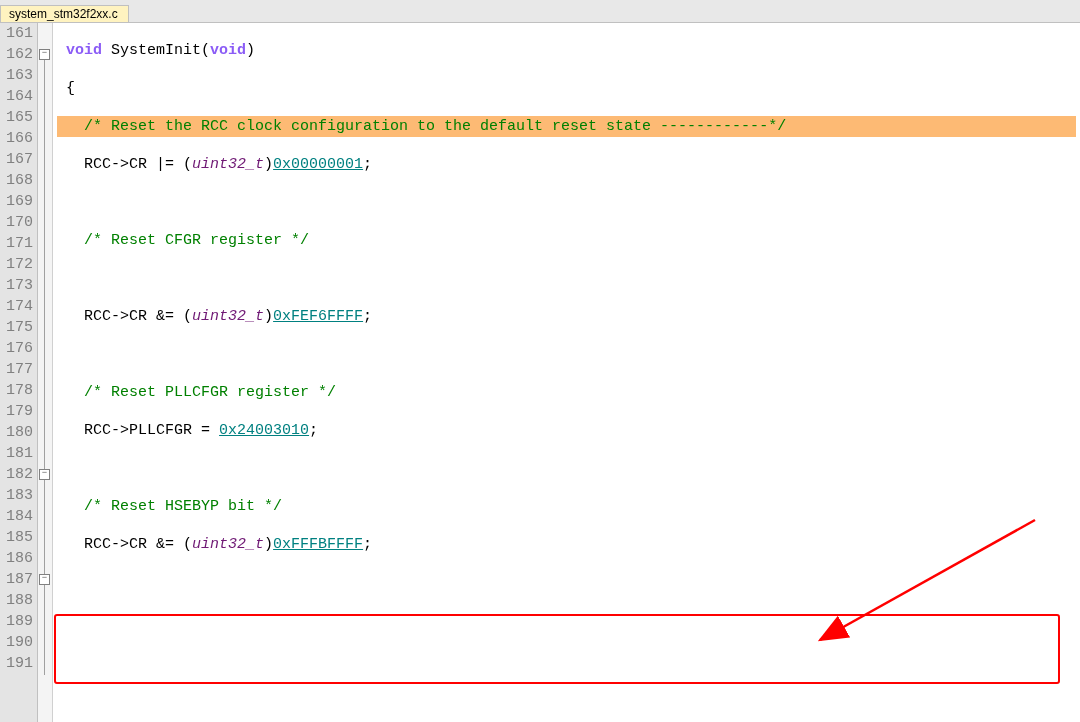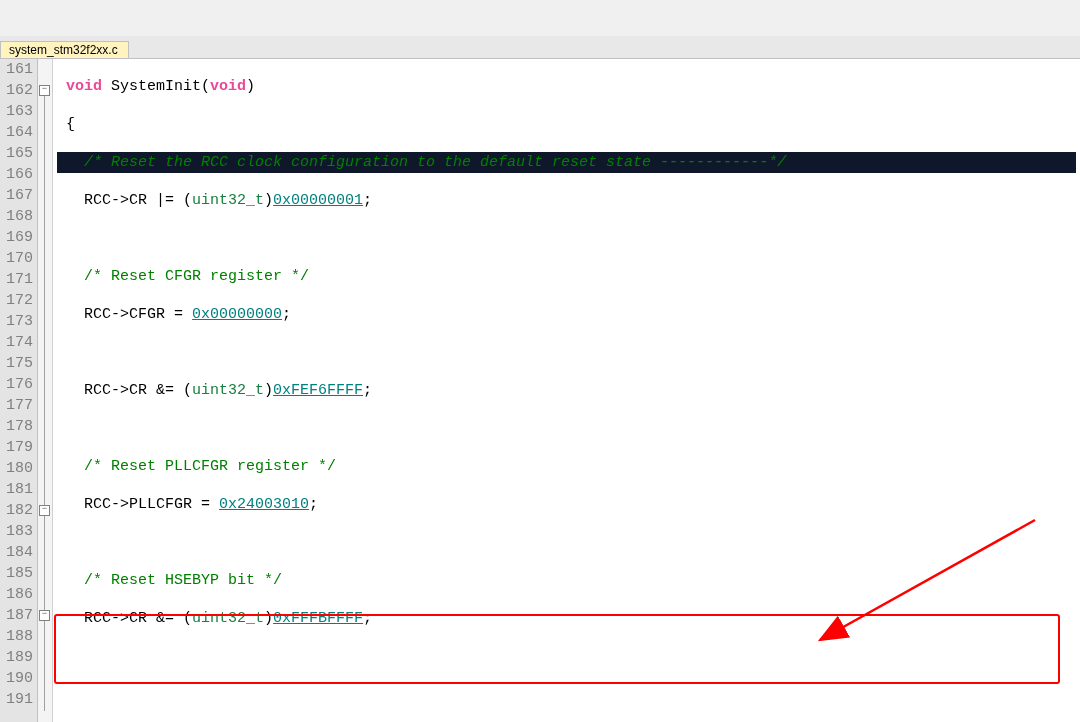--- a/index.html
+++ b/index.html
@@ -13,21 +13,20 @@
     overflow: hidden;
     position: relative;
   }
   .tab-bar {
     height: 22px;
     background: #e8e8e8;
     border-bottom: 1px solid #c0c0c0;
     display: flex;
     align-items: flex-end;
     padding-left: 0px;
-    margin-top: 36px;
   }
   .tab {
     background: #fff3c0;
     border: 1px solid #c0c0c0;
     border-bottom: none;
     padding: 1px 10px 1px 8px;
     font-family: Verdana, Arial, sans-serif;
     font-size: 12px;
     color: #000;
     position: relative;
@@ -63,29 +62,28 @@
   }
   .line {
     height: 21px;
     line-height: 21px;
   }
   .gline {
     height: 21px;
     line-height: 21px;
     padding-right: 3px;
   }
-  .kw { color: #ec4899; font-weight: bold; }
-  .type { color: #15803d; }
+  .kw { color: #8b5cf6; font-weight: bold; }
+  .type { color: #701a75; font-style: italic; }
   .cmt { color: #008000; }
   .num { color: #008080; text-decoration: underline; }
   .hl {
-    background: #0f172a;
+    background: #fdba74;
     display: inline-block;
     width: calc(100% - 4px);
-    font-style: italic;
   }
   .fold-box {
     width: 9px;
     height: 9px;
     border: 1px solid #808080;
     background: #ffffff;
     position: absolute;
     left: 1px;
     font-size: 9px;
     line-height: 7px;
@@ -161,21 +159,20 @@
     <div class="fold-box" style="top:551px;">−</div>
   </div>
 
   <div class="code">
 <div class="line"> <span class="kw">void</span><span> SystemInit</span><span>(</span><span class="kw">void</span><span>)</span></div>
 <div class="line"> <span>{</span></div>
 <div class="line"><span class="hl">   <span class="cmt">/* Reset the RCC clock configuration to the default reset state ------------*/</span></span></div>
 <div class="line"> <span>  RCC-&gt;CR |= (</span><span class="type">uint32_t</span><span>)</span><span class="num">0x00000001</span><span>;</span></div>
 <div class="line"></div>
 <div class="line">   <span class="cmt">/* Reset CFGR register */</span></div>
-<div class="line"> <span>  RCC-&gt;CFGR = </span><span class="num">0x00000000</span><span>;</span></div>
 <div class="line"></div>
 <div class="line"> <span>  RCC-&gt;CR &amp;= (</span><span class="type">uint32_t</span><span>)</span><span class="num">0xFEF6FFFF</span><span>;</span></div>
 <div class="line"></div>
 <div class="line">   <span class="cmt">/* Reset PLLCFGR register */</span></div>
 <div class="line"> <span>  RCC-&gt;PLLCFGR = </span><span class="num">0x24003010</span><span>;</span></div>
 <div class="line"></div>
 <div class="line">   <span class="cmt">/* Reset HSEBYP bit */</span></div>
 <div class="line"> <span>  RCC-&gt;CR &amp;= (</span><span class="type">uint32_t</span><span>)</span><span class="num">0xFFFBFFFF</span><span>;</span></div>
 <div class="line"></div>
 

